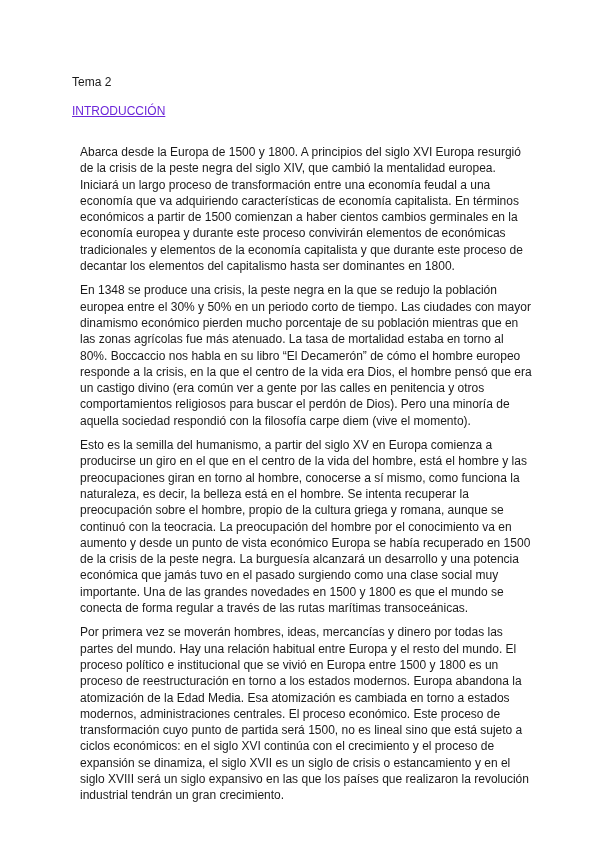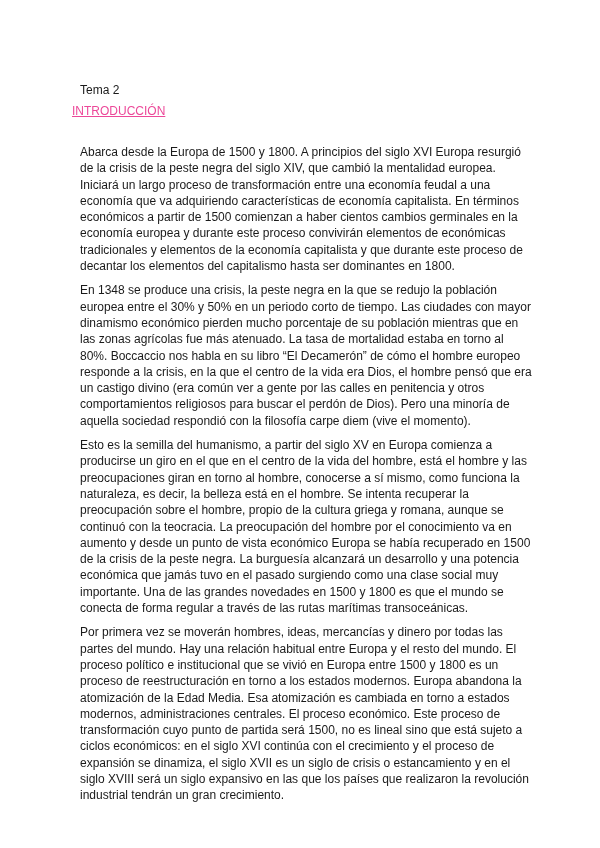--- a/index.html
+++ b/index.html
@@ -20,30 +20,30 @@
       left: 72px;
       top: 0;
       width: 470px;
     }
     .title {
       position: absolute;
       top: 74px;
       left: 0;
       font-size: 12px;
       line-height: 16px;
-      margin: 8px;
+      margin: 0;
       font-weight: normal;
     }
     .heading-link {
       position: absolute;
       top: 103px;
       left: 0;
       font-size: 12px;
       line-height: 16px;
-      color: #ec4899;
+      color: #6d28d9;
       text-decoration: underline;
       cursor: pointer;
     }
     .body-text {
       position: absolute;
       top: 136px;
       left: 0;
       width: 470px;
       font-size: 12px;
       line-height: 16.3px;

